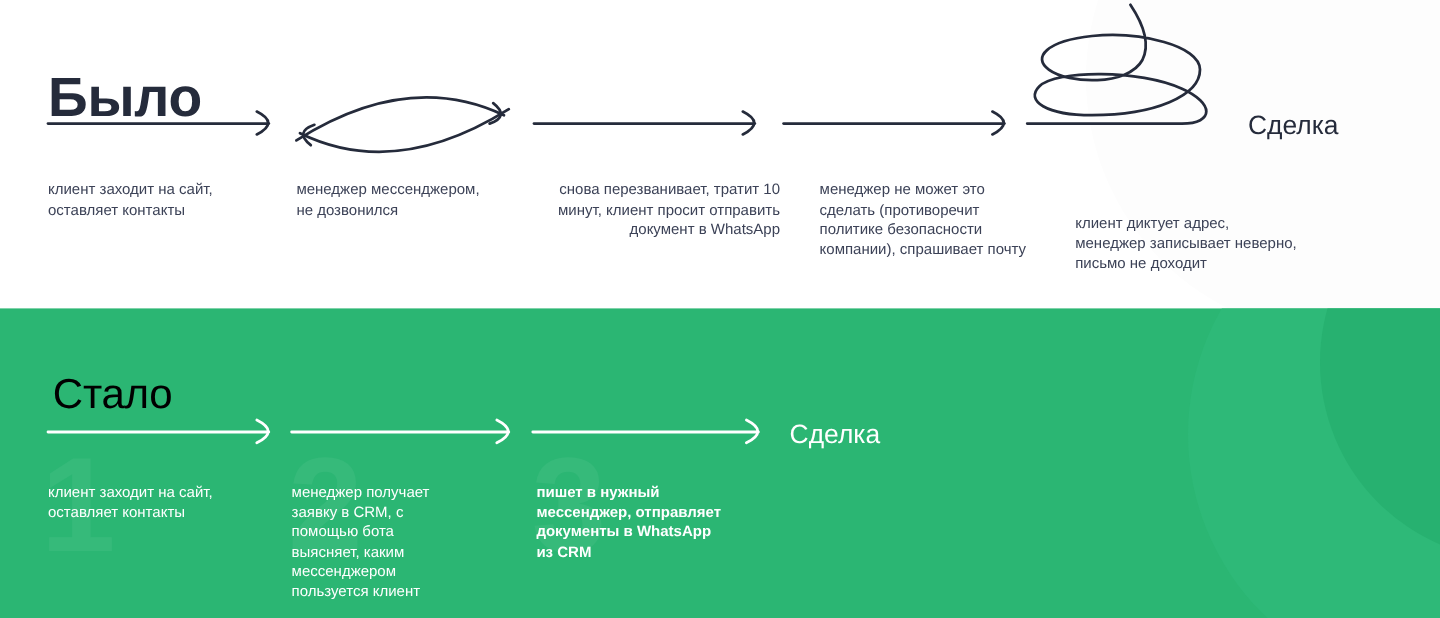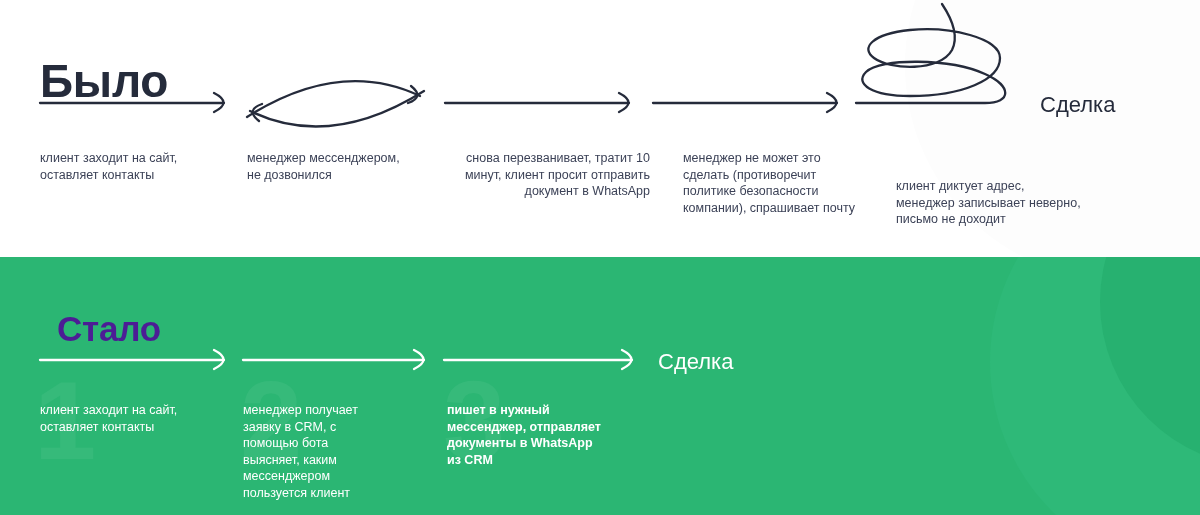--- a/index.html
+++ b/index.html
@@ -64,25 +64,25 @@
     position: absolute;
     font-size: 112px;
     font-weight: bold;
     color: rgba(255,255,255,0.055);
     line-height: 1;
     pointer-events: none;
     user-select: none;
   }
   #after-title {
     position: absolute;
-    left: 57px;
+    left: 44px;
     top: 31px;
     font-size: 35px;
-    font-weight: bold;
-    color: #4c1d95;
+    font-weight: normal;
+    color: #000000;
     letter-spacing: -0.2px;
     line-height: 1;
   }
 
   
   .flow-svg {
     position: absolute;
     left: 0;
     top: 0;
     overflow: visible;

